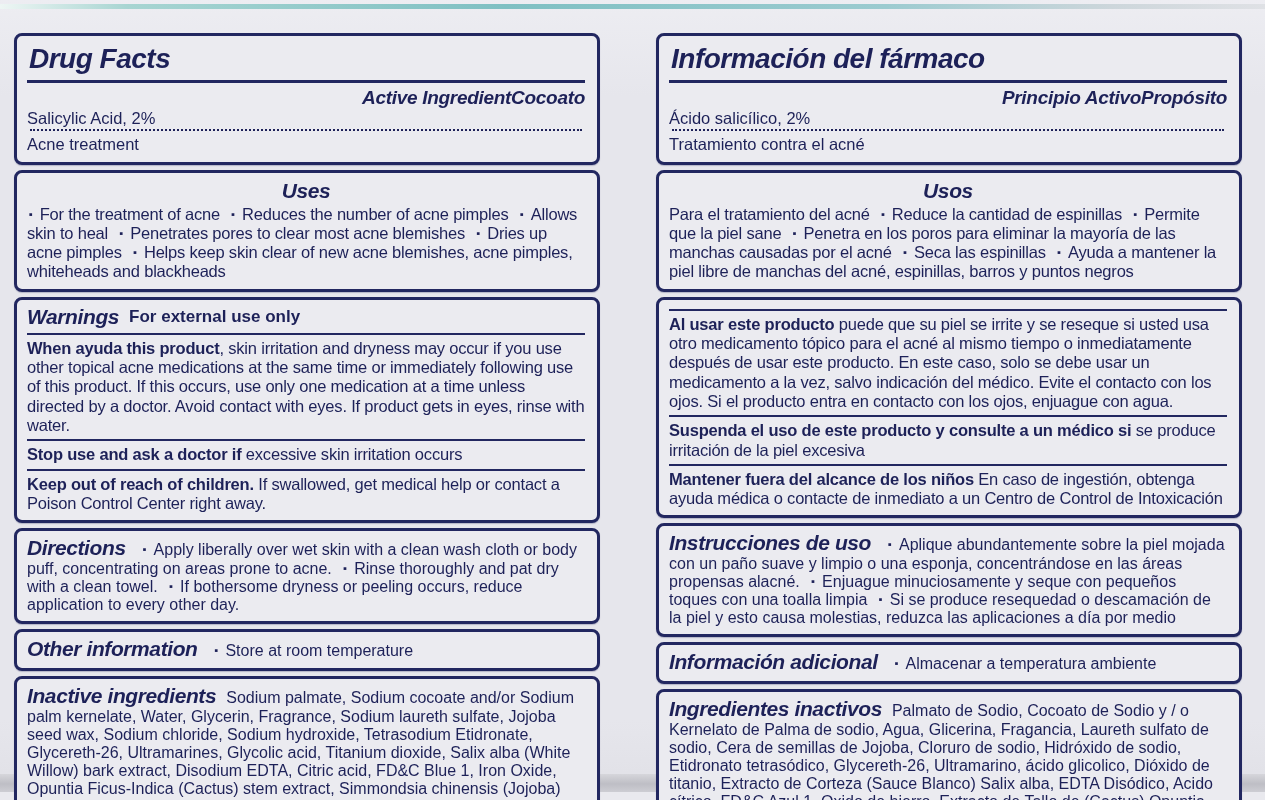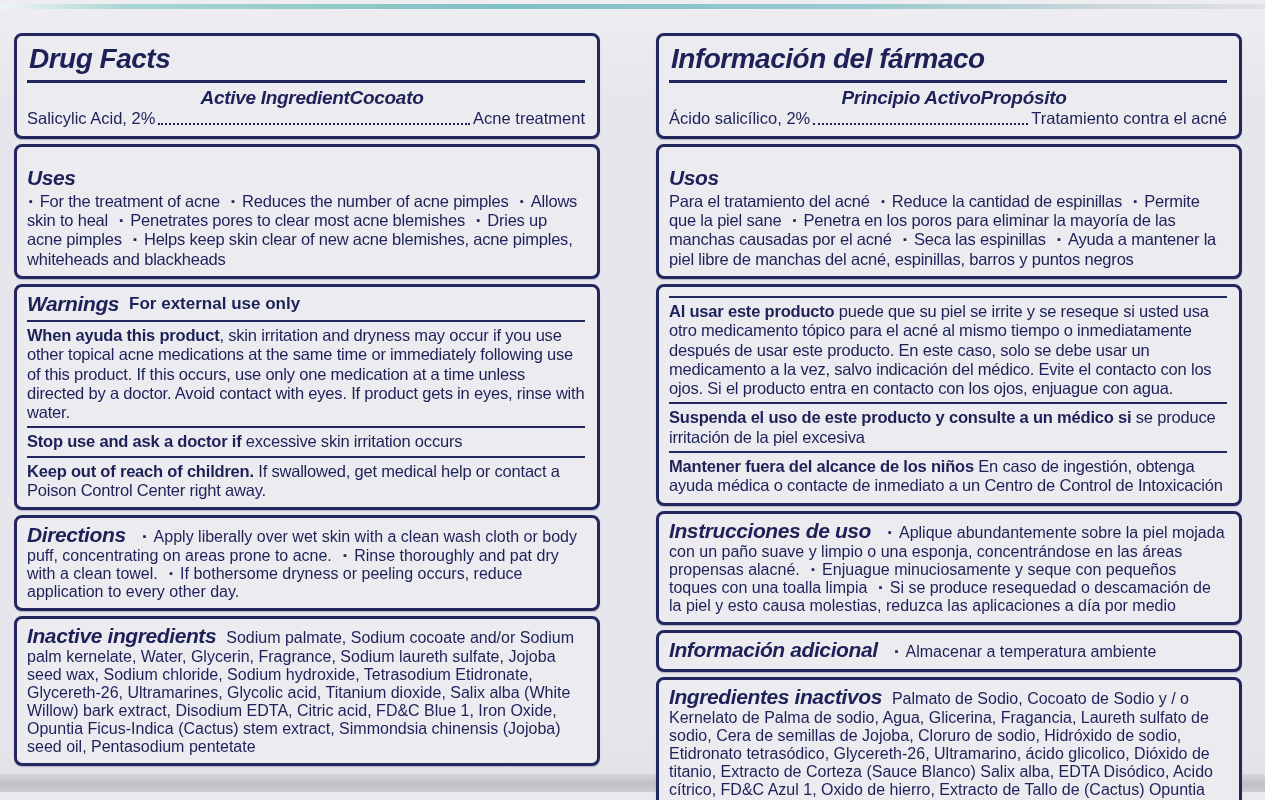--- a/index.html
+++ b/index.html
@@ -37,29 +37,30 @@
   }
 
   h1 {
     font-style: italic; font-weight: bold;
     font-size: 28px; letter-spacing: -0.5px;
     padding: 2px 0 4px 2px;
   }
   .rule { height: 3px; background: #222760; margin: 1px 0 4px 0; }
   .rule.thin { height: 2px; margin: 4px 0; }
 
-  .cols { display: flex; justify-content: center; margin-top: 3px; margin-left: 12px; }
+  .cols { display: flex; justify-content: flex-end; margin-top: 3px; margin-left: 12px; }
   .colhead { font-style: italic; font-weight: bold; font-size: 19px; letter-spacing: -0.3px; }
-  .dotrow { display: flex; font-size: 16.5px; line-height: 1.2; }
+  .dotrow { display: flex; font-size: 16.5px; line-height: 1.2; flex-direction: column; }
   .dots { flex: 1; border-bottom: 2px dotted #1d2158; margin: 0 3px 4px 3px; }
 
   h2 {
     font-style: italic; font-weight: bold;
     font-size: 21px; letter-spacing: -0.4px;
-    margin: 14px 0 2px 0;
+    margin: 1px 0 2px 0;
+    text-align: center;
   }
   h2.inline { display: inline; margin-right: 10px; }
   .subhead { font-size: 17px; font-weight: bold; vertical-align: 2px; }
 
   p, .flow { font-size: 16.5px; line-height: 1.17; letter-spacing: -0.2px; }
   b { font-weight: bold; }
   .bullet { display: inline-block; font-size: 11px; margin: 0 7px; vertical-align: 2px; }
   p.lead-bullets .bullet:first-child { margin-left: 2px; }
 </style>
 </head>
@@ -101,20 +102,23 @@
         <div class="rule thin"></div>
         <p><b>Stop use and ask a doctor if</b><span> excessive skin irritation occurs</span></p>
         <div class="rule thin"></div>
         <p><b>Keep out of reach of children.</b><span> If swallowed, get medical help or contact a Poison Control Center right away.</span></p>
       </div>
 
       <div class="box">
         <p class="flow"></p><h2 class="inline">Directions</h2><span><span class="bullet">▪</span>Apply liberally over wet skin with a clean wash cloth or body puff, concentrating on areas prone to acne. <span class="bullet">▪</span>Rinse thoroughly and pat dry with a clean towel. <span class="bullet">▪</span>If bothersome dryness or peeling occurs, reduce application to every other day. </span><p></p>
       </div>
 
+      <div class="box">
+        <p class="flow"></p><h2 class="inline">Other information</h2><span><span class="bullet">▪</span>Store at room temperature </span><p></p>
+      </div>
 
       <div class="box">
         <p class="flow"></p><h2 class="inline">Inactive ingredients</h2><span>Sodium palmate, Sodium cocoate and/or Sodium palm kernelate, Water, Glycerin, Fragrance, Sodium laureth sulfate, Jojoba seed wax, Sodium chloride, Sodium hydroxide, Tetrasodium Etidronate, Glycereth-26, Ultramarines, Glycolic acid, Titanium dioxide, Salix alba (White Willow) bark extract, Disodium EDTA, Citric acid, FD&amp;C Blue 1, Iron Oxide, Opuntia Ficus-Indica (Cactus) stem extract, Simmondsia chinensis (Jojoba) seed oil, Pentasodium pentetate</span><p></p>
       </div>
     </section>
 
     <section class="panel">
       <div class="box">
         <h1>Información del fármaco</h1>
         <div class="rule"></div>

